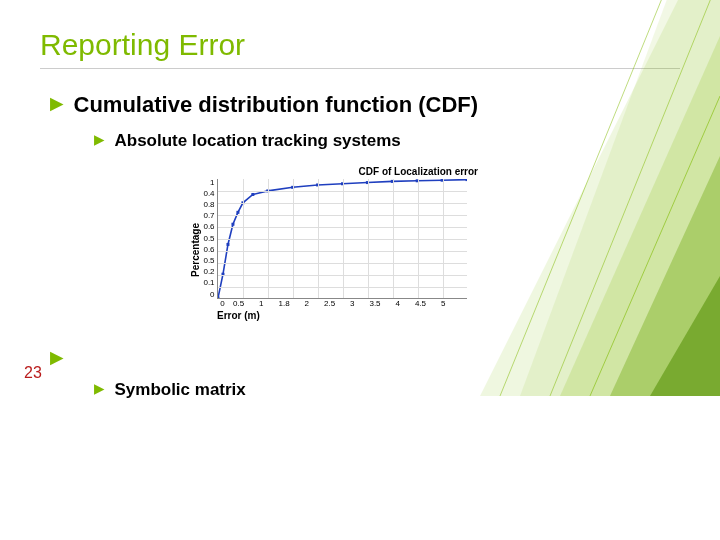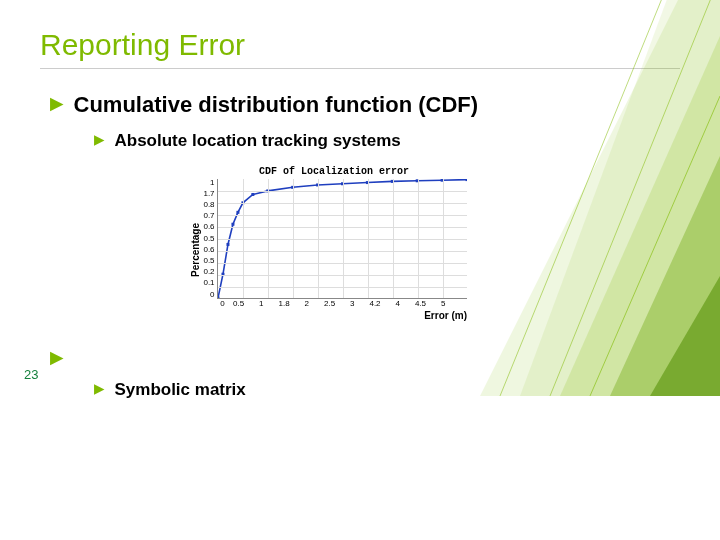--- a/index.html
+++ b/index.html
@@ -43,42 +43,42 @@
     font-size: 0.8em;
     margin-right: 10px;
     line-height: 1.4;
     flex: 0 0 auto;
   }
   .bullet-text { line-height: 1.3; font-weight: bold; }
   .page-num {
     position: absolute;
     left: 24px;
     bottom: 14px;
-    font-size: 13px;
-    color: #15803d;
+    font-size: 16px;
+    color: #b91c1c;
   }
   
   .deco {
     position: absolute;
     right: 0;
     bottom: 0;
     width: 280px;
     height: 540px;
     pointer-events: none;
   }
   
   .chart-wrap {
     margin-left: 150px;
     margin-bottom: 24px;
   }
   .chart-title {
-    text-align: center;
+    text-align: right;
     font-size: 10px;
     font-weight: bold;
-    font-family: Liberation Mono, monospace;
+    font-family: Liberation Sans, sans-serif;
     margin-bottom: 2px;
     width: 288px;
   }
   .chart-body {
     display: flex;
     align-items: center;
   }
   .ylabel {
     writing-mode: vertical-rl;
     transform: rotate(180deg);
@@ -135,21 +135,21 @@
   .xticks span {
     width: 25px;
     text-align: center;
     transform: translateX(-12.5px);
   }
   .xticks span:first-child { transform: translateX(-6px);}
   .xlabel {
     font-size: 10px;
     font-weight: bold;
     font-family: Arial, sans-serif;
-    text-align: right;
+    text-align: left;
     width: 250px;
     margin-top: 2px;
   }
   .xtick-row { display:flex; margin-left: 0; }
 </style>
 </head>
 <body>
 
 <div class="slide">
 
@@ -166,21 +166,21 @@
   </div>
 
   <div class="chart-wrap">
     <div class="chart-title">CDF of Localization error</div>
     <div class="chart-body">
       <div class="ylabel">Percentage</div>
       <div class="plot-col">
         <div class="plot-row">
           <div class="yticks" id="yticks">
               <span>1</span>
-              <span>1.7</span>
+              <span>0.4</span>
               <span>0.8</span>
               <span>0.7</span>
               <span>0.6</span>
               <span>0.5</span>
               <span>0.6</span>
               <span>0.5</span>
               <span>0.2</span>
               <span>0.1</span>
               <span>0</span>
             </div>
@@ -227,21 +227,21 @@
         <div class="xtick-row">
           <div style="width:14px"></div>
           <div class="xticks" id="xticks">
               <span>0</span>
               <span>0.5</span>
               <span>1</span>
               <span>1.8</span>
               <span>2</span>
               <span>2.5</span>
               <span>3</span>
-              <span>4.2</span>
+              <span>3.5</span>
               <span>4</span>
               <span>4.5</span>
               <span>5</span>
             </div>
         </div>
         <div style="display:flex">
           <div style="width:14px"></div>
           <div class="xlabel">Error (m)</div>
         </div>
       </div>

